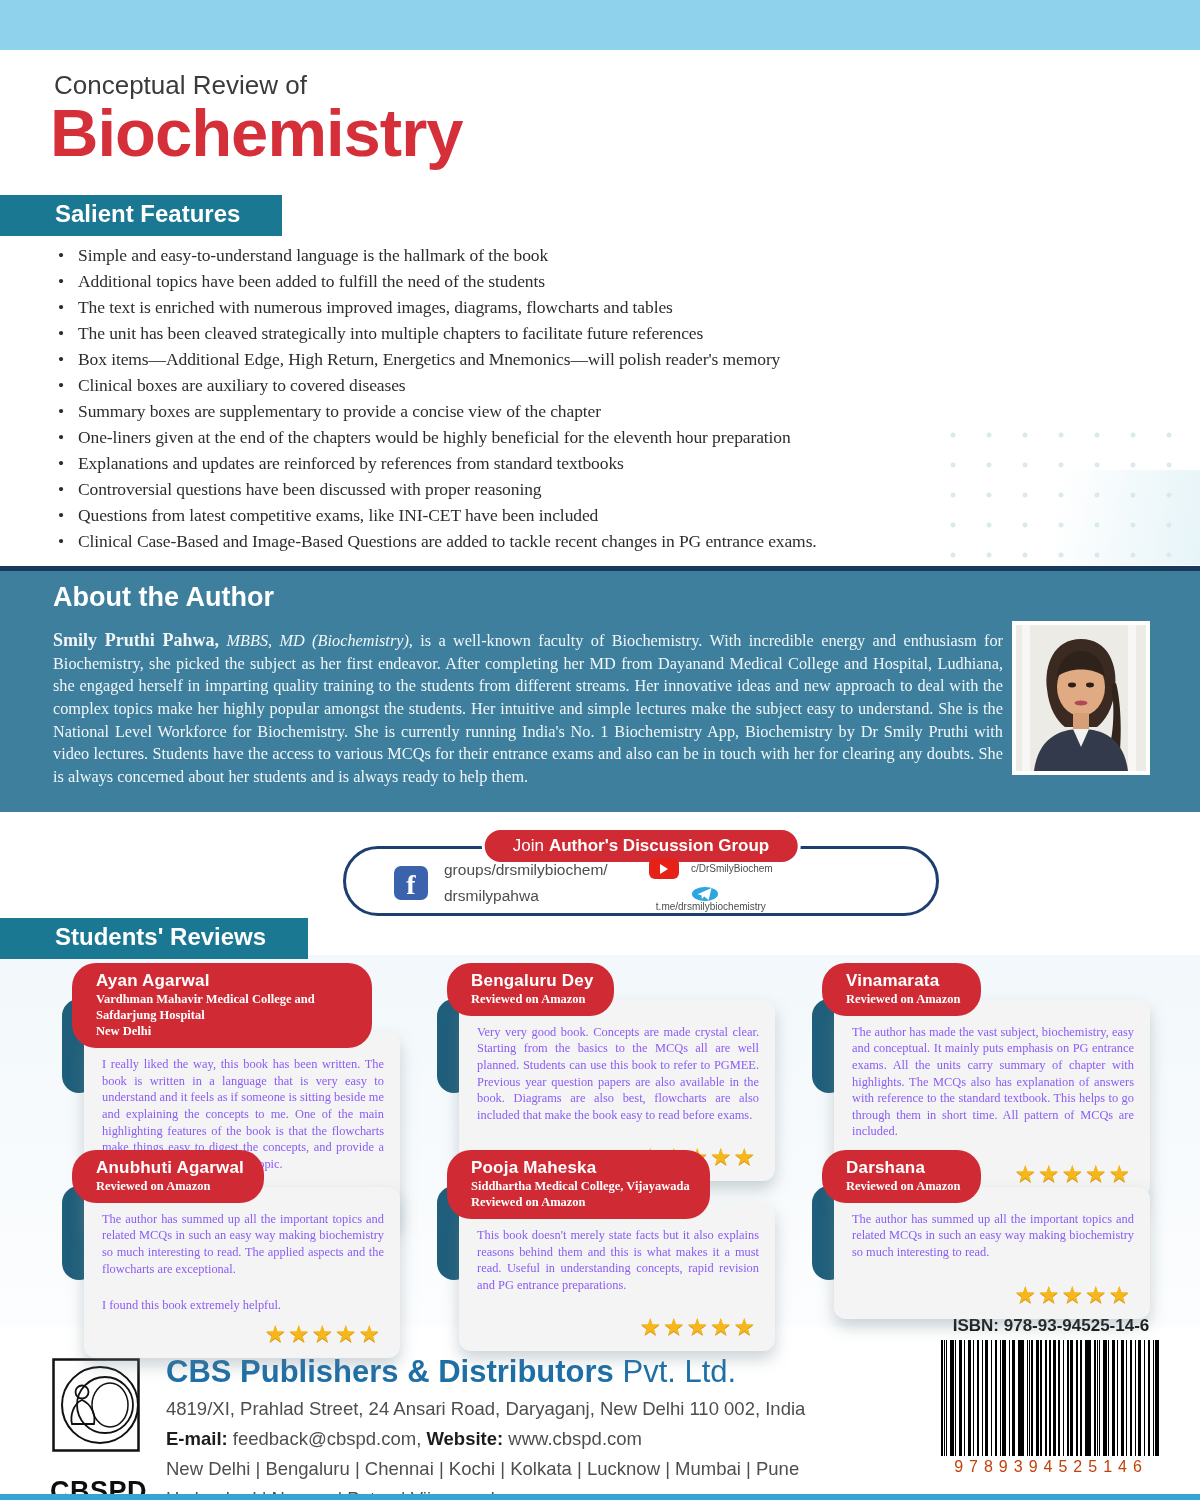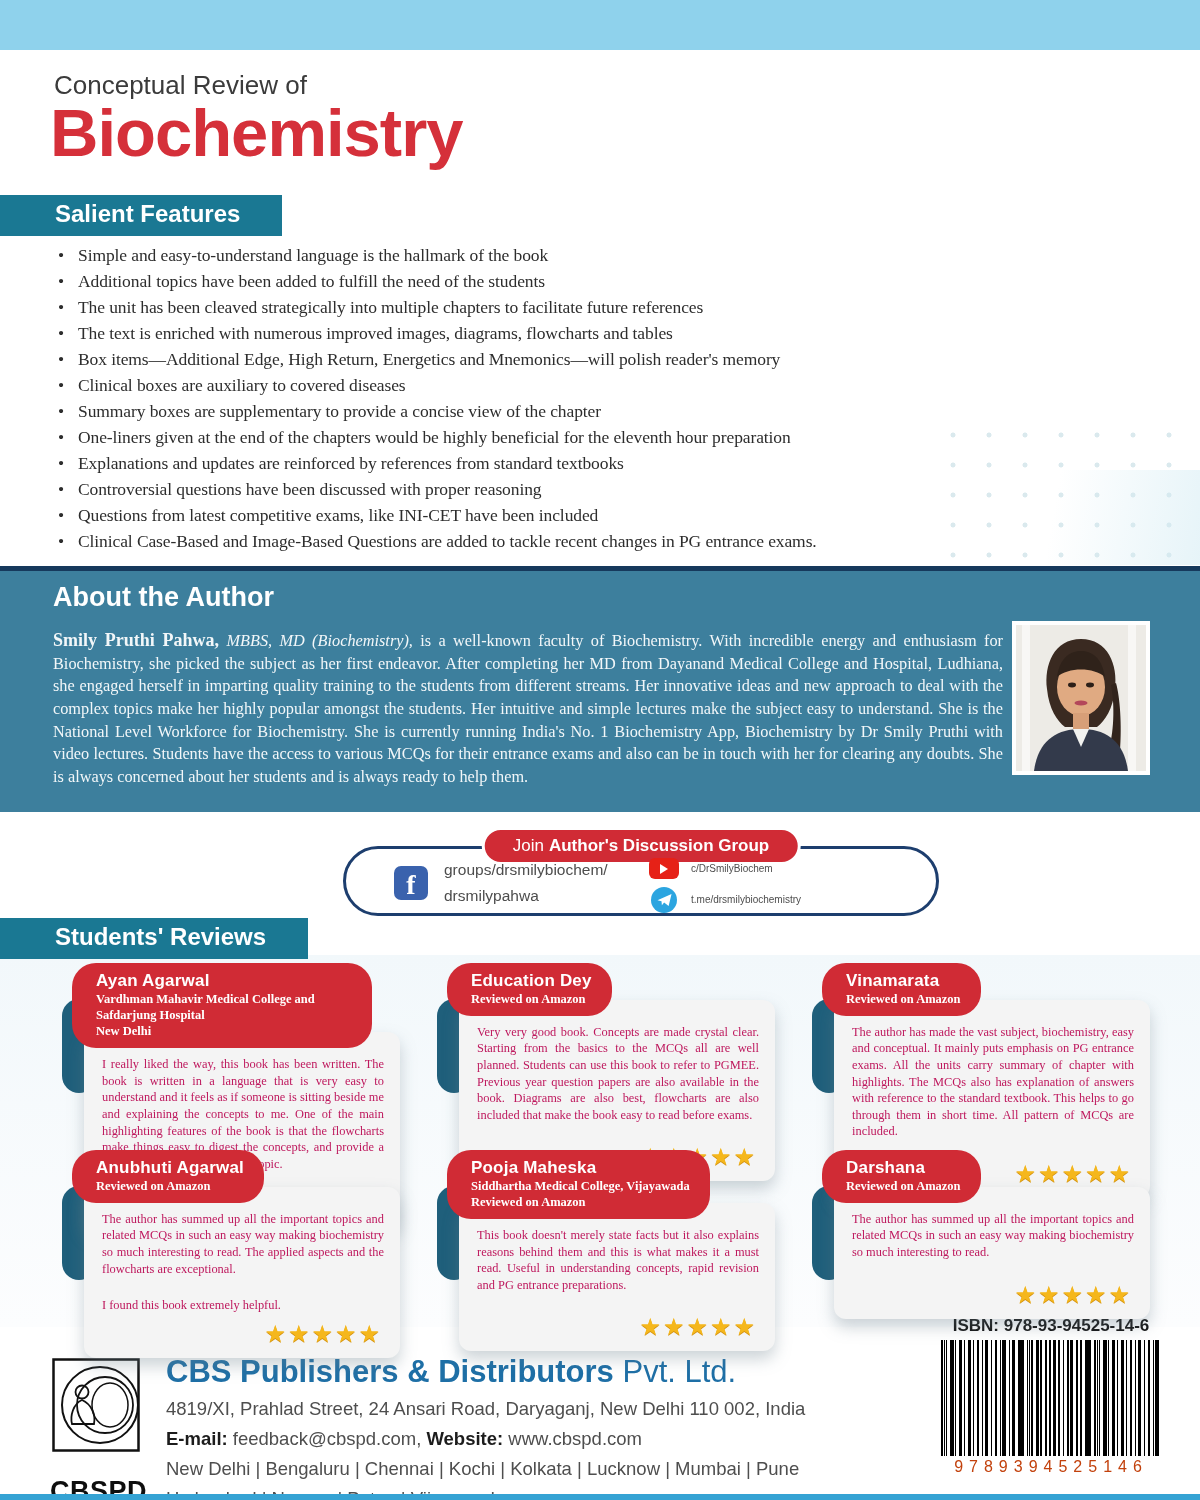--- a/index.html
+++ b/index.html
@@ -72,21 +72,21 @@
   .card{position:absolute;width:338px;}
   .card-accent{position:absolute;left:0;top:36px;width:34px;height:94px;background:#1f5f7b;border-radius:17px;}
   .card-header{position:relative;z-index:3;display:inline-block;margin-left:10px;max-width:300px;
                background:#d02b35;color:#ffffff;border-radius:24px;padding:8px 20px 9px 24px;box-sizing:border-box;}
   .card-name{font-size:17px;font-weight:bold;letter-spacing:0.2px;line-height:1.15;}
   .card-sub{font-family:"Liberation Serif",serif;font-size:12.5px;font-weight:bold;line-height:1.3;}
   .card-body{position:relative;z-index:2;margin:-16px 0 0 22px;width:316px;box-sizing:border-box;
              padding:24px 16px 10px 18px;background:#f4f4f4;border-radius:12px;
              box-shadow:0 8px 16px rgba(110,130,140,0.35);}
   .card-text{margin:0;font-family:"Liberation Serif",serif;font-size:12.4px;line-height:16.6px;
-             text-align:justify;color:#be185d;}
+             text-align:justify;color:#8b5cf6;}
   .card-text.t2{margin-top:20px;}
   .card-stars{margin-top:6px;padding-right:2px;text-align:right;font-size:24px;letter-spacing:2px;
               color:#f5b71c;text-shadow:0 1px 0 #d3910f;}
 
   
   .isbn-label{position:absolute;top:1316px;left:933px;width:236px;text-align:center;
               font-size:17px;font-weight:bold;color:#111111;}
   .barcode{position:absolute;top:1340px;left:933px;width:236px;background:#ffffff;}
   .bars{height:116px;margin:0 8px;
         background-image:
@@ -116,22 +116,22 @@
   <div class="swoosh-b"></div>
 
   <div class="kicker">Conceptual Review of</div>
   <div class="title">Biochemistry</div>
 
   <div class="banner salient">Salient Features</div>
 
   <ul class="bullets">
     <li>Simple and easy-to-understand language is the hallmark of the book</li>
     <li>Additional topics have been added to fulfill the need of the students</li>
+    <li>The text is enriched with numerous improved images, diagrams, flowcharts and tables</li>
     <li>The unit has been cleaved strategically into multiple chapters to facilitate future references</li>
-    <li>The text is enriched with numerous improved images, diagrams, flowcharts and tables</li>
     <li>Box items—Additional Edge, High Return, Energetics and Mnemonics—will polish reader's memory</li>
     <li>Clinical boxes are auxiliary to covered diseases</li>
     <li>Summary boxes are supplementary to provide a concise view of the chapter</li>
     <li>One-liners given at the end of the chapters would be highly beneficial for the eleventh hour preparation</li>
     <li>Explanations and updates are reinforced by references from standard textbooks</li>
     <li>Controversial questions have been discussed with proper reasoning</li>
     <li>Questions from latest competitive exams, like INI-CET have been included</li>
     <li>Clinical Case-Based and Image-Based Questions are added to tackle recent changes in PG entrance exams.</li>
   </ul>
 
@@ -168,21 +168,21 @@
           <div>drsmilypahwa</div>
         </div>
       </div>
       <div class="disc-right">
         <div class="disc-row">
           <span class="yt-icon">
               <span class="yt-tri"></span>
             </span>
           <span>c/DrSmilyBiochem</span>
         </div>
-        <div class="disc-row" style="margin-top:6px;">
+        <div class="disc-row" style="margin-top:6px;flex-direction:column;">
           <span class="tg-icon">
             <svg width="15" height="14" viewBox="0 0 16 14">
                 <path d="M0.5,7.2 L15.5,0.5 L12.4,13.5 L7.6,9.6 L5.2,12.6 L4.8,8.4 Z" fill="#ffffff"></path>
               </svg>
           </span>
           <span>t.me/drsmilybiochemistry</span>
         </div>
       </div>
     </div>
   </div>
@@ -200,21 +200,21 @@
     <div class="card-body">
       <p class="card-text">I really liked the way, this book has been written. The book is written in a language that is very easy to understand and it feels as if someone is sitting beside me and explaining the concepts to me. One of the main highlighting features of the book is that the flowcharts make things easy to digest the concepts, and provide a kind of summary of the whole topic.</p>
       <p class="card-text t2"></p>
       <div class="card-stars">★★★★★</div>
     </div>
   </div>
 
   <div class="card" style="left:437px;top:963px;">
     <div class="card-accent"></div>
     <div class="card-header">
-      <div class="card-name">Education Dey</div>
+      <div class="card-name">Bengaluru Dey</div>
       <div class="card-sub">Reviewed on Amazon</div>
       <div class="card-sub"></div>
     </div>
     <div class="card-body">
       <p class="card-text">Very very good book. Concepts are made crystal clear. Starting from the basics to the MCQs all are well planned. Students can use this book to refer to PGMEE. Previous year question papers are also available in the book. Diagrams are also best, flowcharts are also included that make the book easy to read before exams.</p>
       <p class="card-text t2"></p>
       <div class="card-stars">★★★★★</div>
     </div>
   </div>
 

